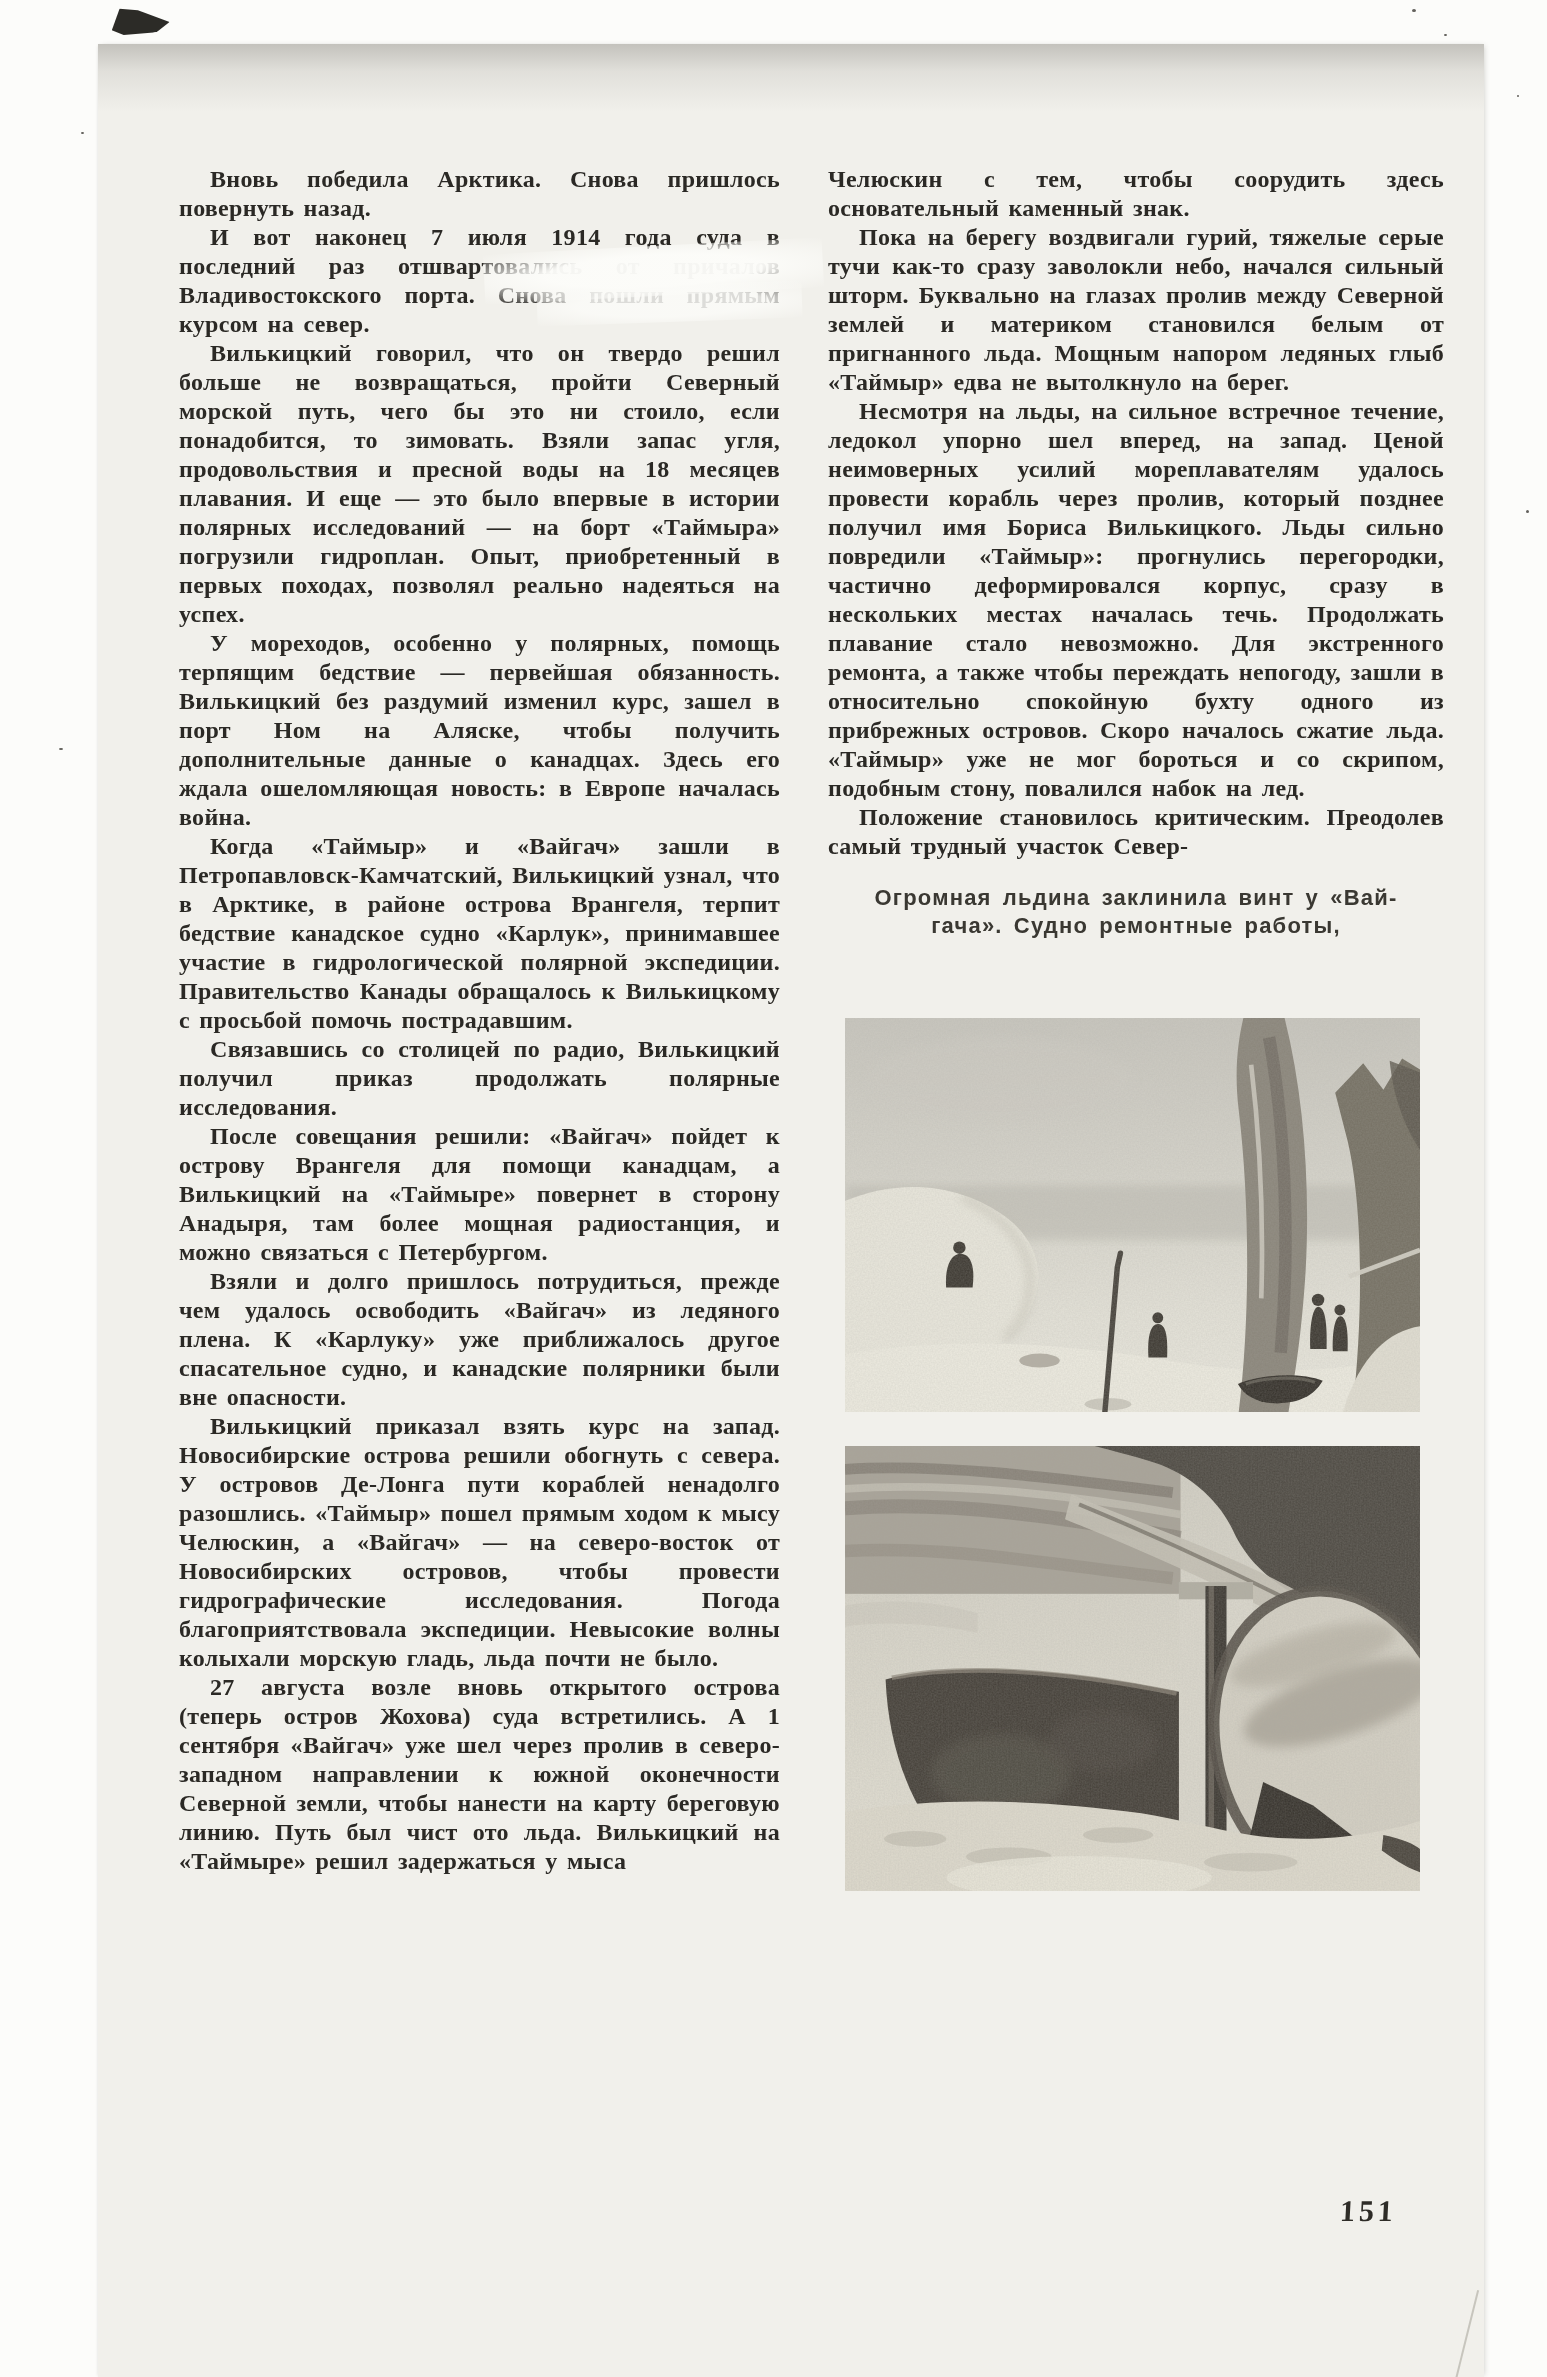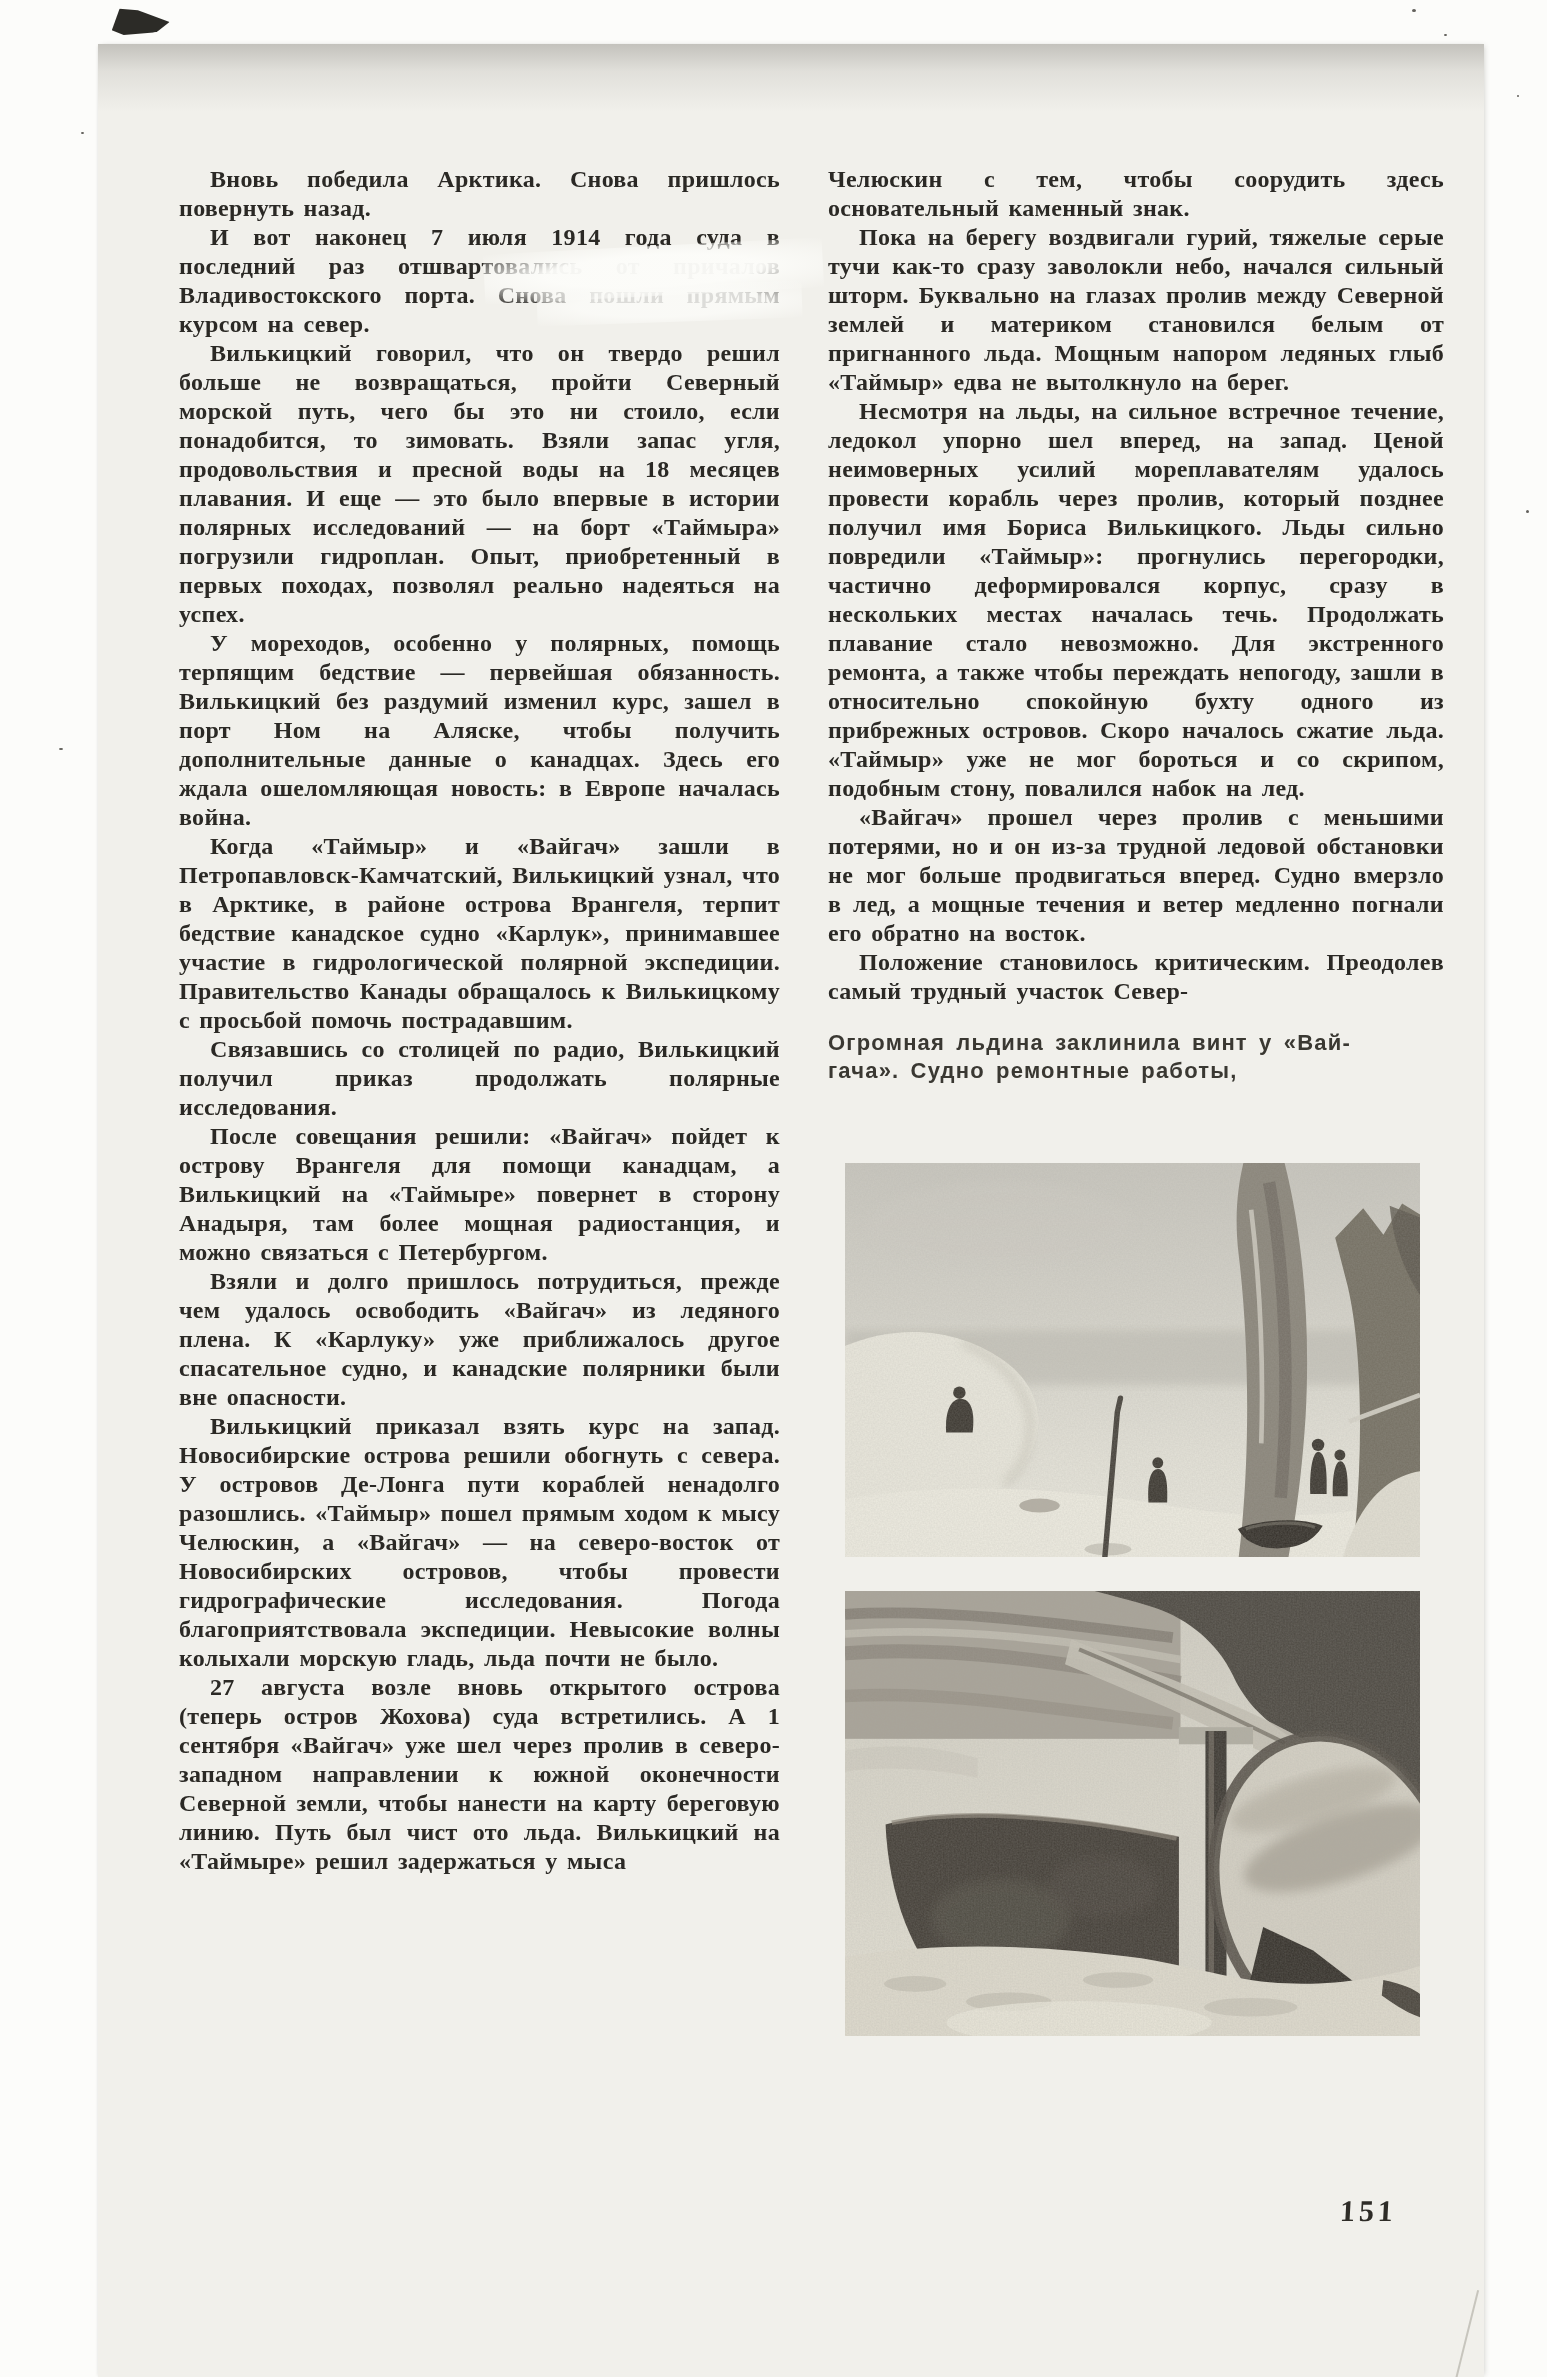--- a/index.html
+++ b/index.html
@@ -39,20 +39,21 @@
     letter-spacing:0.3px; word-spacing:3.1px;
     text-align:justify; text-indent:31px;
     hyphens:auto; -webkit-hyphens:auto;
     color:#2b2925;
   }
   .col-right .col-text .para:first-child { text-indent:0; }
 
   
   .caption {
     margin-top:23px;
+    text-align:center;
     font-family:"Liberation Sans", sans-serif;
     font-weight:bold;
     font-size:22px; line-height:28px;
     letter-spacing:1.2px; word-spacing:3.9px;
     color:#3a3832;
   }
 
   .photo { margin-left:17px; width:575px; background:#d8d5cb; }
   .photo-1 { margin-top:78px; height:394px; }
   .photo-2 { margin-top:34px;  height:445px; }
@@ -111,21 +112,20 @@
       <p class="para">Взяли и долго пришлось потрудиться, прежде чем удалось освободить «Вайгач» из ледяного плена. К «Карлуку» уже приближалось другое спасательное судно, и канадские полярники были вне опасности.</p>
       <p class="para">Вилькицкий приказал взять курс на запад. Новосибирские острова решили обогнуть с севера. У островов Де-Лонга пути кораблей ненадолго разошлись. «Таймыр» пошел прямым ходом к мысу Челюскин, а «Вайгач» — на северо-восток от Новосибирских островов, чтобы провести гидрографические исследования. Погода благоприятствовала экспедиции. Невысокие волны колыхали морскую гладь, льда почти не было.</p>
       <p class="para">27 августа возле вновь открытого острова (теперь остров Жохова) суда встретились. А 1 сентября «Вайгач» уже шел через пролив в северо-западном направлении к южной оконечности Северной земли, чтобы нанести на карту береговую линию. Путь был чист ото льда. Вилькицкий на «Таймыре» решил задержаться у мыса</p>
     </div>
 
   <div class="col col-right">
     <div class="col-text">
         <p class="para">Челюскин с тем, чтобы соорудить здесь основательный каменный знак.</p>
         <p class="para">Пока на берегу воздвигали гурий, тяжелые серые тучи как-то сразу заволокли небо, начался сильный шторм. Буквально на глазах пролив между Северной землей и материком становился белым от пригнанного льда. Мощным напором ледяных глыб «Таймыр» едва не вытолкнуло на берег.</p>
         <p class="para">Несмотря на льды, на сильное встречное течение, ледокол упорно шел вперед, на запад. Ценой неимоверных усилий мореплавателям удалось провести корабль через пролив, который позднее получил имя Бориса Вилькицкого. Льды сильно повредили «Таймыр»: прогнулись перегородки, частично деформировался корпус, сразу в нескольких местах началась течь. Продолжать плавание стало невозможно. Для экстренного ремонта, а также чтобы переждать непогоду, зашли в относительно спокойную бухту одного из прибрежных островов. Скоро началось сжатие льда. «Таймыр» уже не мог бороться и со скрипом, подобным стону, повалился набок на лед.</p>
-        <p class="para">«Вайгач» прошел через пролив с меньшими потерями, но и он из-за трудной ледовой обстановки не мог больше продвигаться вперед. Судно вмерзло в лед, а мощные течения и ветер медленно погнали его обратно на восток.</p>
         <p class="para">Положение становилось критическим. Преодолев самый трудный участок Север-</p>
       </div>
 
     <div class="caption">
       <div>Огромная льдина заклинила винт у «Вай-</div>
       <div>гача». Судно ремонтные работы,</div>
     </div>
 
     <div class="photo photo-1">
       <svg viewBox="0 0 739 506" preserveAspectRatio="none">

